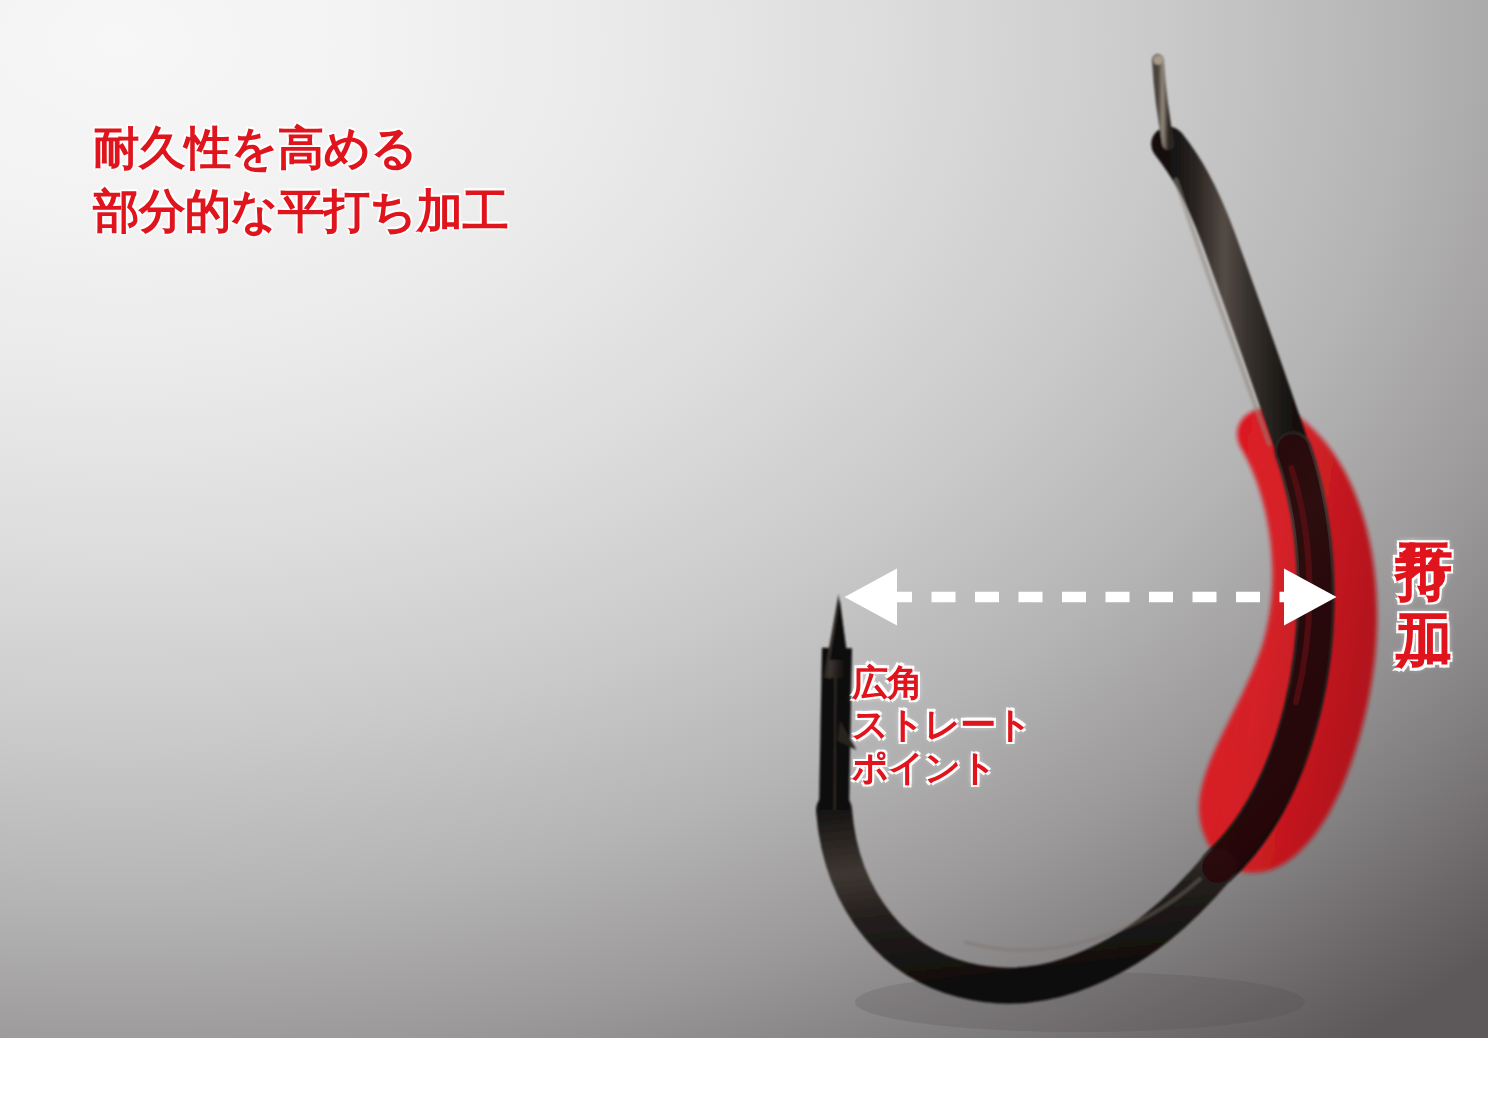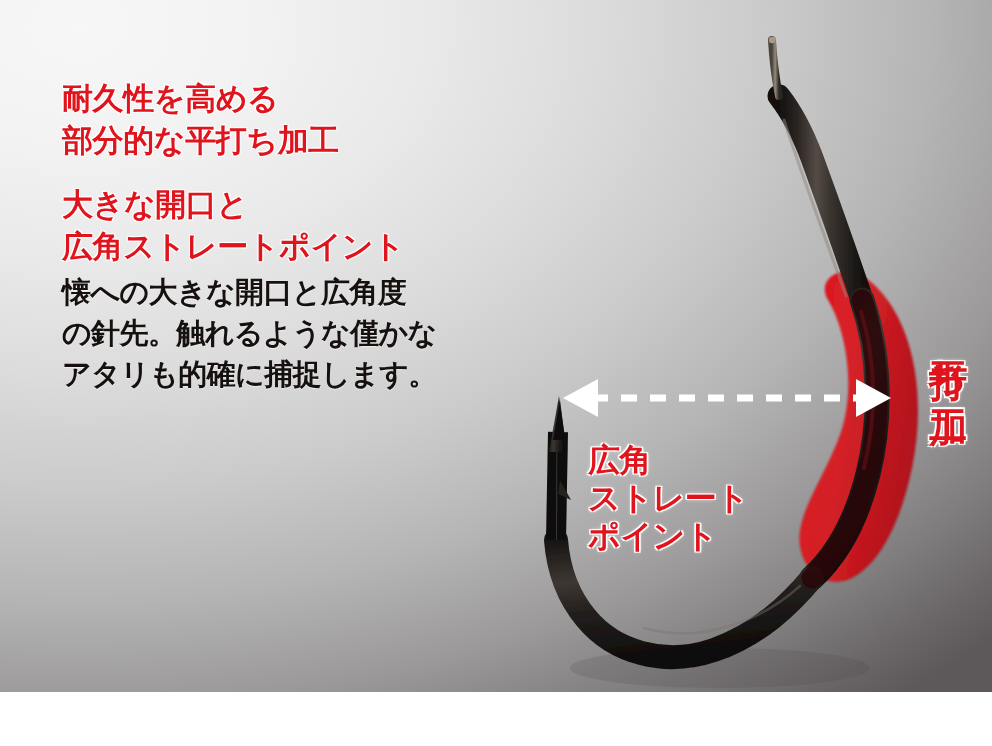--- a/index.html
+++ b/index.html
@@ -77,23 +77,23 @@
     font-weight: 700;
     letter-spacing: -0.5px;
     text-shadow:
        1.4px  1.4px 0 rgba(255,255,255,.95),
       -1.4px  1.4px 0 rgba(255,255,255,.95),
        1.4px -1.4px 0 rgba(255,255,255,.95),
       -1.4px -1.4px 0 rgba(255,255,255,.95),
        0 0 4px rgba(255,255,255,.9);
   }
   #callout-point {
-    left: 588px;
+    left: 568px;
     top: 442px;
-    font-size: 32px;
+    font-size: 24px;
     line-height: 1.18;
     white-space: pre-line;
   }
   #callout-flat {
     left: 928px;
     top: 332px;
     font-size: 38px;
     line-height: 1.06;
     writing-mode: vertical-rl;
     text-orientation: upright;
@@ -201,27 +201,20 @@
     </svg>
   </div>
 
   <div class="copy-col">
 
     <div class="block">
       <div class="headline">耐久性を高める
 部分的な平打ち加工</div>
     </div>
 
-    <div class="block second">
-      <div class="headline">大きな開口と
-広角ストレートポイント</div>
-      <div class="bodycopy">懐への大きな開口と広角度
-の針先。触れるような僅かな
-アタリも的確に捕捉します。</div>
-    </div>
 
   </div>
 
   <div class="callout-red" id="callout-point">広角
 ストレート
 ポイント</div>
 
   <div class="callout-red" id="callout-flat">平打ち加工</div>
 
 </div>

